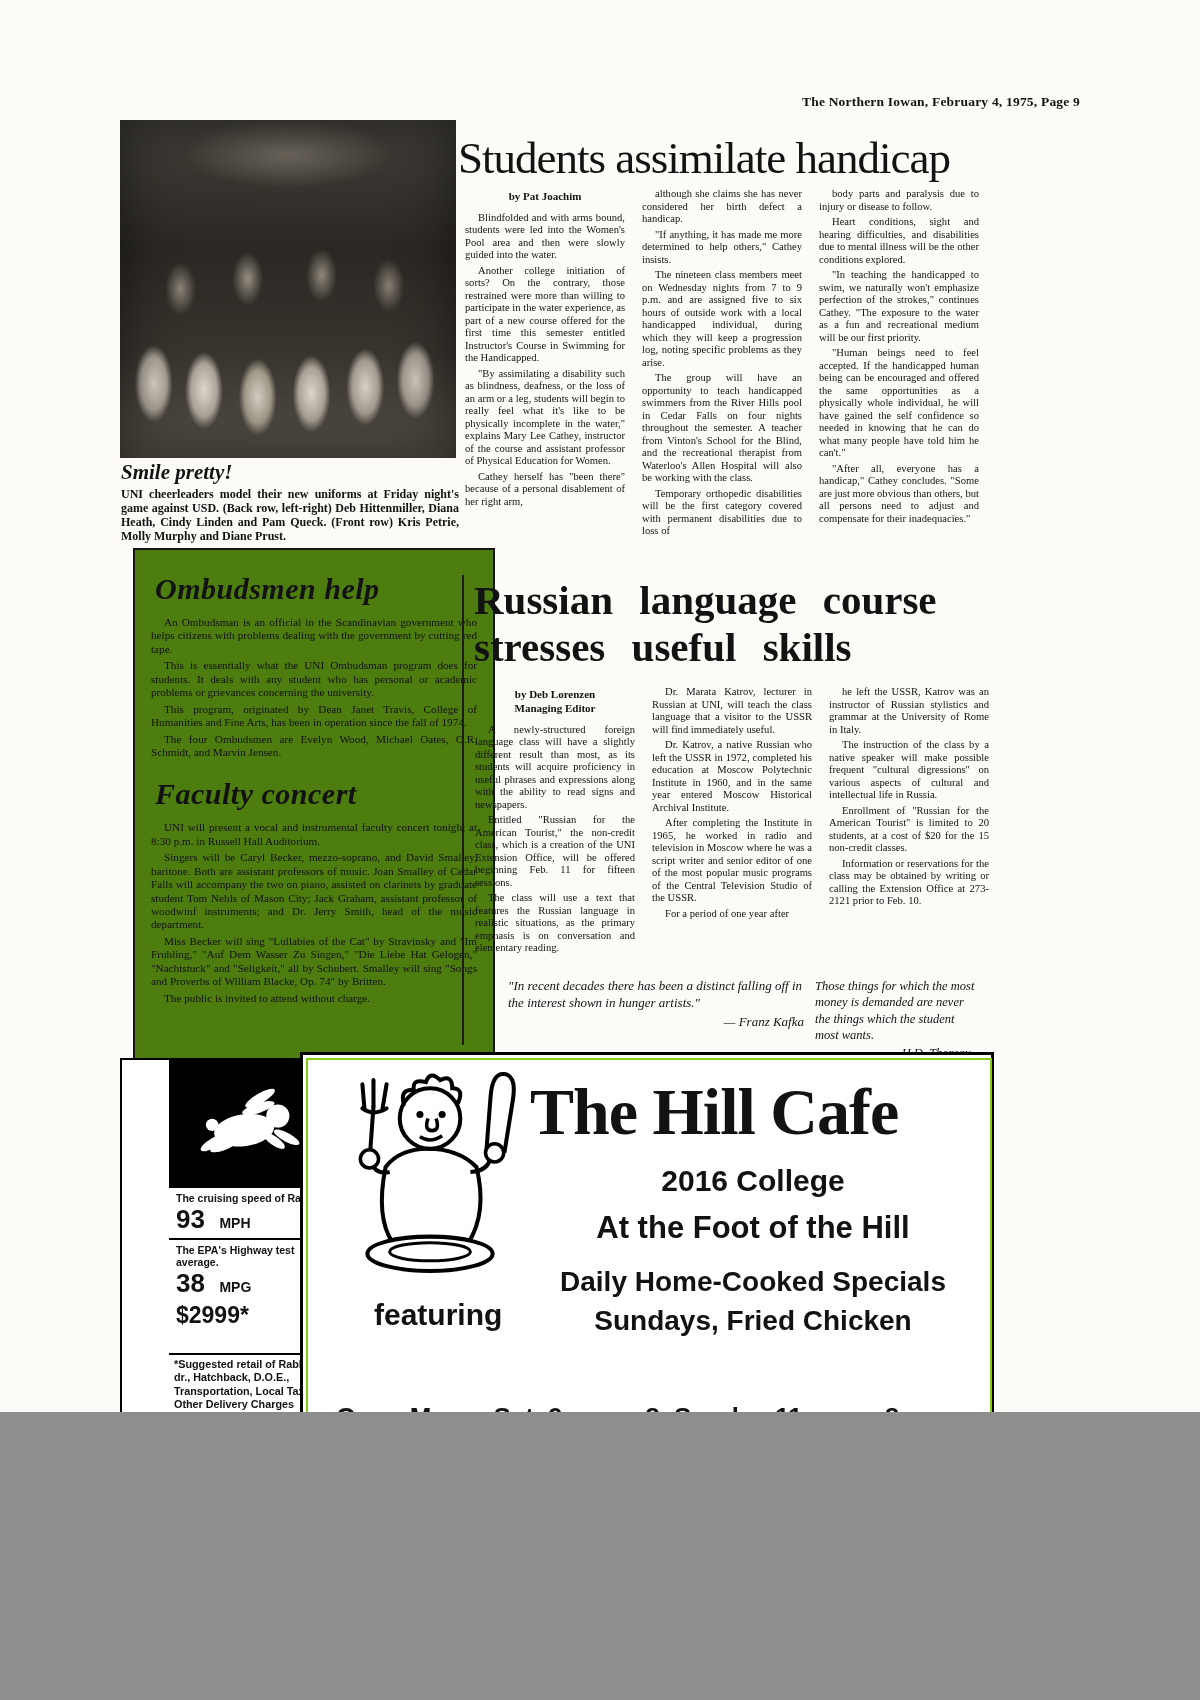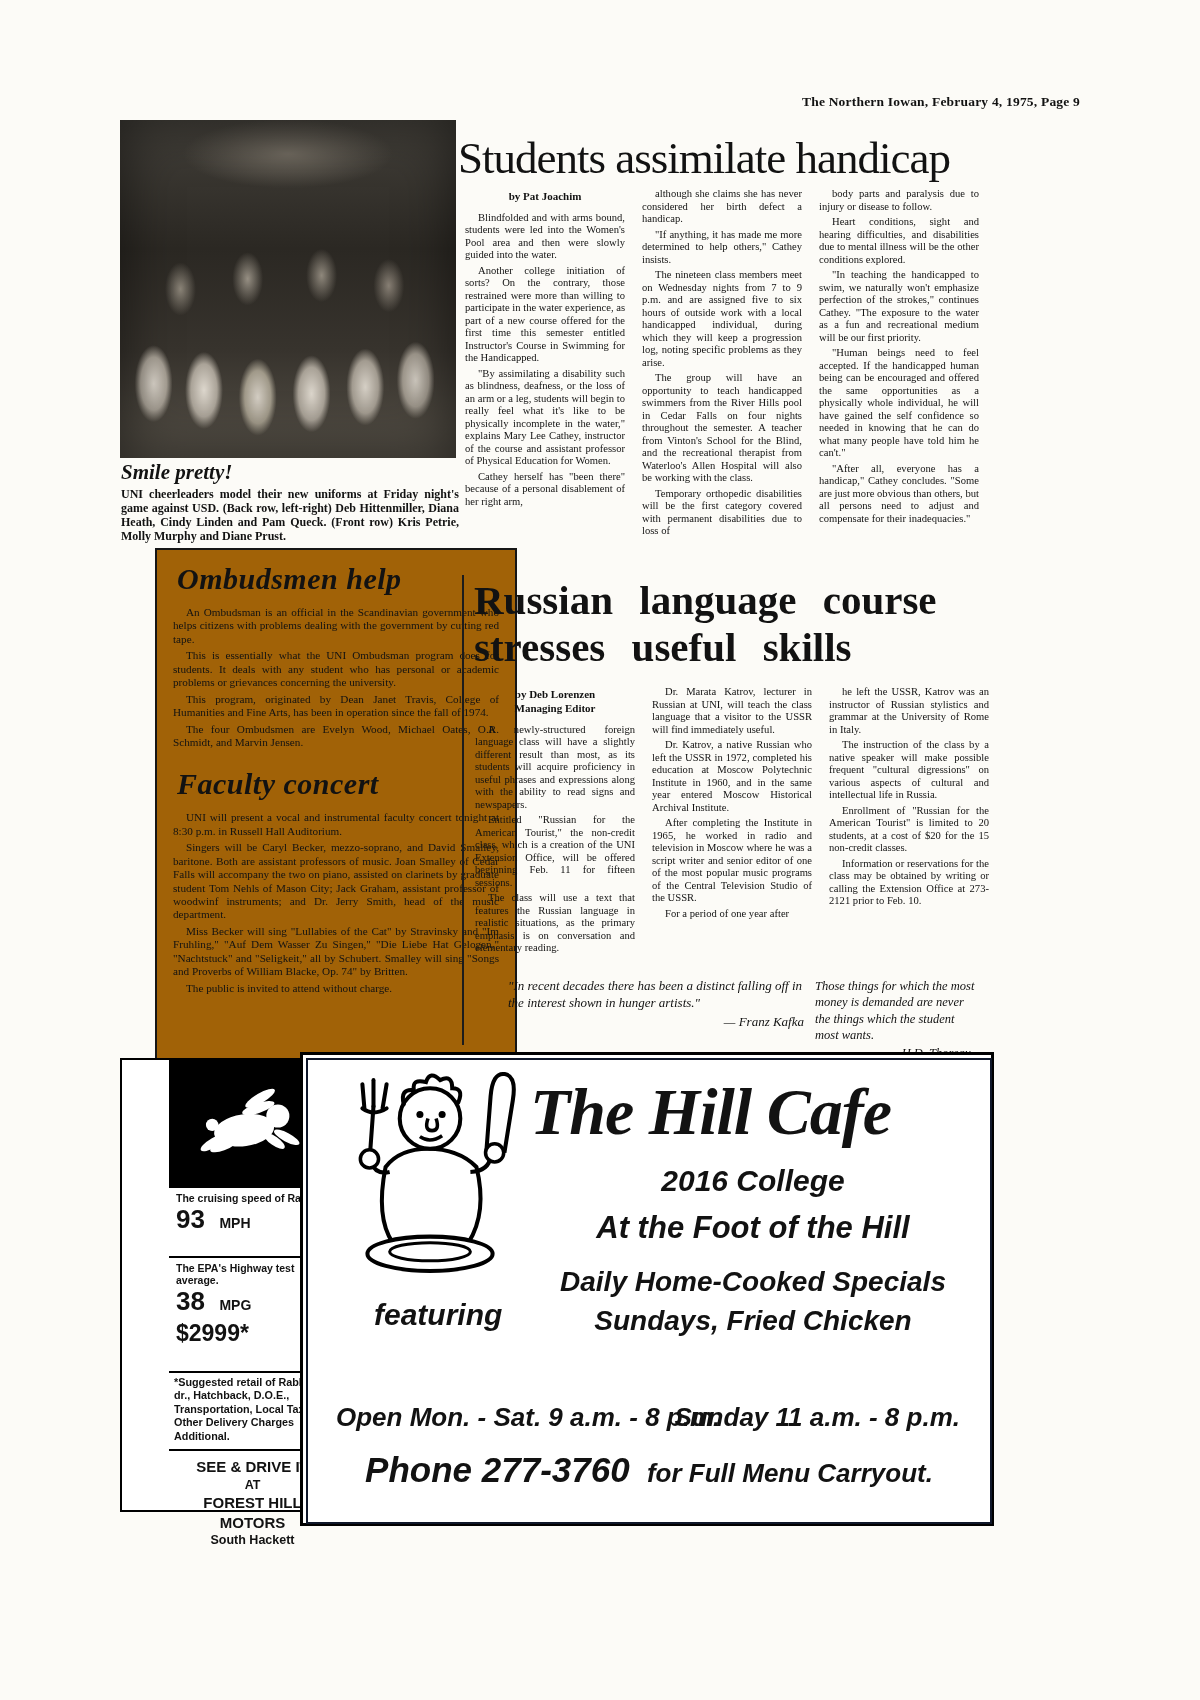--- a/index.html
+++ b/index.html
@@ -1,17 +1,17 @@
 <!DOCTYPE html>
 <html><head>
 <meta charset="utf-8">
 <style>
   html,body{margin:0;padding:0;}
   body{background:#8e8e8e;}
-  .page{position:relative;width:1200px;height:1700px;margin:0 auto;background:#fcfbf7;
+  .page{position:relative;width:1200px;height:1412px;margin:0 auto;background:#fcfbf7;
         font-family:"Liberation Serif",serif;color:#121212;overflow:hidden;}
   .abs{position:absolute;}
 
   .masthead{top:94px;right:120px;font-size:13.5px;font-weight:bold;letter-spacing:.2px;}
 
   .photo{left:120px;top:120px;width:336px;height:338px;
     background:
       radial-gradient(ellipse 27px 55px at 10% 78%, #d8d2c8 0%, #a59e93 48%, rgba(0,0,0,0) 70%),
       radial-gradient(ellipse 27px 55px at 25% 80%, #ddd7cd 0%, #aaa398 48%, rgba(0,0,0,0) 70%),
       radial-gradient(ellipse 27px 55px at 41% 82%, #d3cdc3 0%, #a09989 48%, rgba(0,0,0,0) 70%),
@@ -33,21 +33,21 @@
   .headline-main{left:458px;top:132px;width:626px;font-size:45px;font-weight:normal;
                  letter-spacing:-1px;white-space:nowrap;}
 
   .cols{display:flex;gap:17px;}
   .col{width:160px;}
   .body-text p{font-size:10.6px;line-height:1.18;text-align:justify;text-indent:13px;margin:0 0 3px 0;}
   .byline{font-size:11px;font-weight:bold;text-align:center;margin:2px 0 8px 0;line-height:1.25;}
   .handicap-cols{left:465px;top:188px;}
 
   .sidebar-box{left:133px;top:548px;width:326px;height:505px;border:2px solid #161616;
-               padding:10px 16px 0 16px;background:#a16207;margin-left:22px;}
+               padding:20px 16px 0 16px;background:#4d7c0f;}
   .box-headline{font-size:30px;font-weight:bold;font-style:italic;letter-spacing:.5px;margin:2px 0 10px 4px;}
   .box-headline.second{margin-top:18px;}
   .sidebar-box .body-text p{font-size:11.2px;line-height:1.2;}
 
   .vrule{left:462px;top:575px;width:2px;height:470px;background:#1c1c1c;}
 
   .russian-headline{left:474px;top:577px;font-size:41px;font-weight:bold;
                     line-height:1.14;word-spacing:16px;}
   .russian-cols{left:475px;top:686px;}
 
@@ -55,34 +55,34 @@
   .kafka-quote{left:508px;top:978px;width:306px;font-size:13px;}
   .thoreau-quote{left:815px;top:978px;width:166px;font-size:12.5px;}
   .q-attr{text-align:right;margin-top:2px;padding-right:10px;}
 
   
   .rabbit-ad{left:120px;top:1058px;width:167px;height:450px;border:2px solid #000;background:#fff;
              font-family:"Liberation Sans",sans-serif;font-weight:bold;padding-left:47px;}
   .rabbit-panel{height:128px;background:#000;display:flex;align-items:center;justify-content:center;}
   .rabbit-panel svg{width:142px;height:98px;}
   .r-sec{padding:4px 7px 3px 7px;}
-  .r-top{border-top:2px solid #000;margin-top:18px;}
+  .r-top{border-top:2px solid #000;}
   .r-label{font-size:10.5px;}
   .r-big{font-size:26px;}
   .r-unit{font-size:14px;margin-left:10px;}
   .r-price{font-size:23px;padding:0 7px 4px 7px;}
   .r-fine{font-size:10.8px;line-height:1.25;padding:3px 5px 6px 5px;border-top:2px solid #000;margin-top:20px;}
   .r-dealer{text-align:center;border-top:2px solid #000;padding:6px 4px 4px 4px;line-height:1.3;}
   .r-d-lg{font-size:15px;}
   .r-d-sm{font-size:12.5px;}
 
   
   .cafe-ad{left:300px;top:1052px;width:682px;height:462px;background:#fff;border:3px solid #000;padding:3px;}
-  .cafe-inner{position:relative;width:100%;height:100%;border:2px solid #0f172a;
-              font-family:"Liberation Sans",sans-serif;font-weight:bold;font-style:italic;}
+  .cafe-inner{position:relative;width:100%;height:100%;border:2px solid #84cc16;
+              font-family:"Liberation Sans",sans-serif;font-weight:bold;}
   .cafe-chef{position:absolute;left:6px;top:6px;width:228px;height:212px;}
   .cafe-title{position:absolute;left:222px;top:14px;font-family:"Liberation Serif",serif;font-weight:bold;
               font-size:66px;letter-spacing:-1px;white-space:nowrap;}
   .cafe-center{position:absolute;left:225px;width:440px;text-align:center;}
   .cafe-address{top:104px;font-size:30px;}
   .cafe-location{top:150px;font-size:31px;}
   .cafe-specials{top:206px;font-size:28px;}
   .cafe-specials div{margin-bottom:7px;}
   .cafe-featuring{position:absolute;left:66px;top:238px;font-size:30px;}
   .cafe-hours-left{position:absolute;left:28px;top:342px;font-size:26px;}

